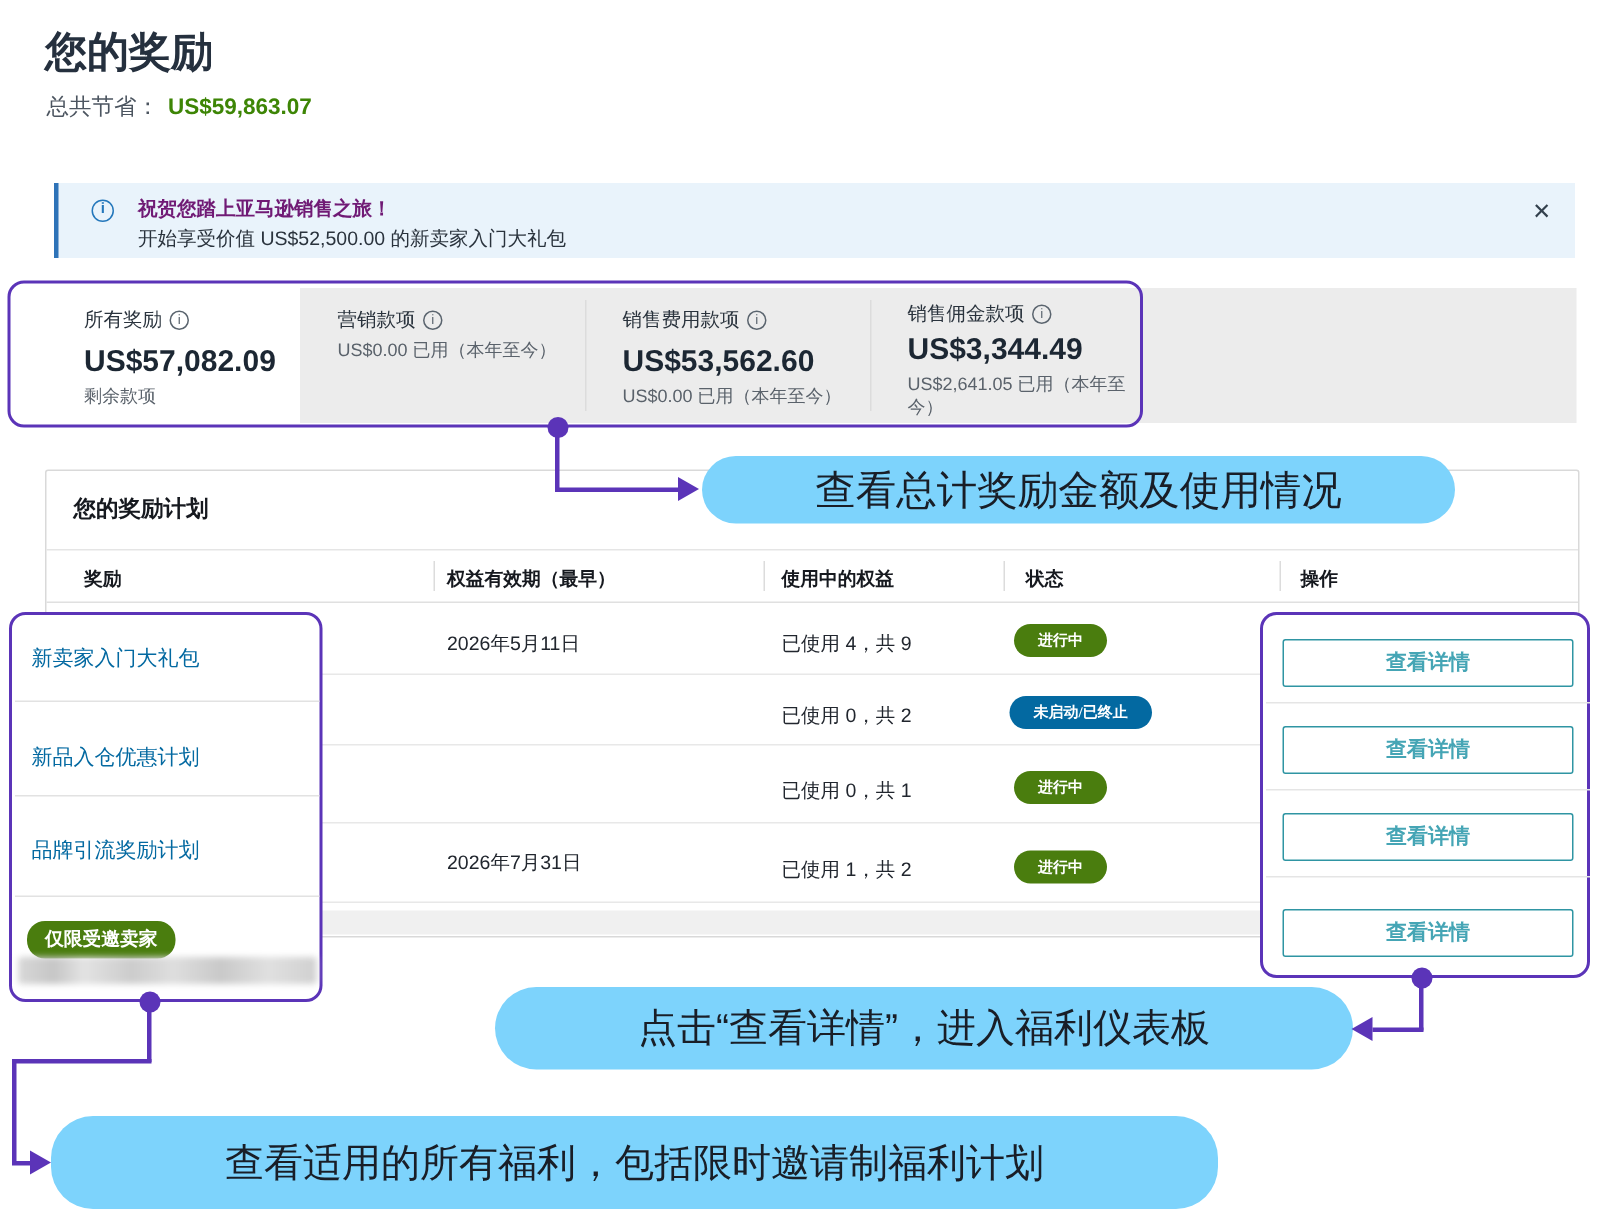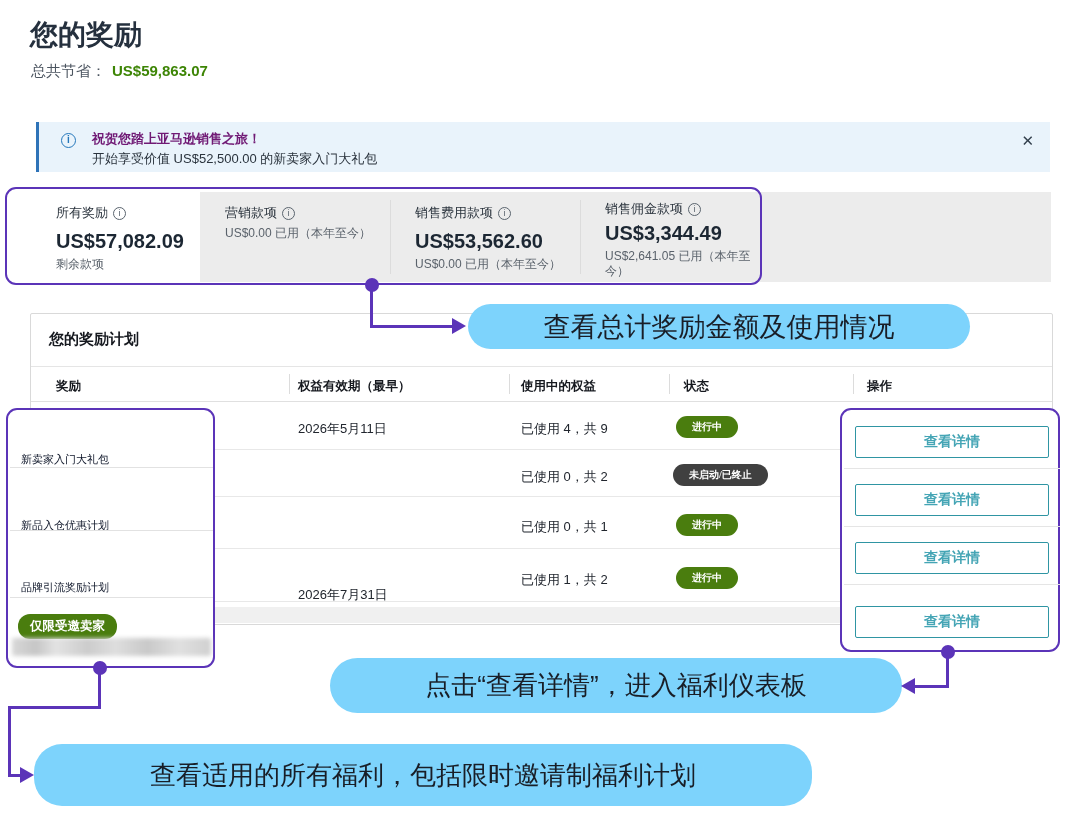--- a/index.html
+++ b/index.html
@@ -53,25 +53,25 @@
   .tc-title { position:absolute; left:18px; top:16px; font-size:15px; font-weight:bold; color:#16191f; }
   .tc-title-border { position:absolute; left:0; top:52px; width:100%; height:1px; background:#e5e5e5; }
   .tc-head { position:absolute; top:64px; font-size:12.5px; font-weight:bold; color:#16191f; }
   .head-sep { position:absolute; top:60px; width:1px; height:20px; background:#dcdcdc; }
   .tc-head-border { position:absolute; left:0; top:87px; width:100%; height:1px; background:#e0e0e0; }
   .row-line { position:absolute; left:0; width:100%; height:1px; background:#e8e8e8; }
   .cell { position:absolute; font-size:13px; color:#21262e; }
   .badge { position:absolute; font-size:10px; color:#ffffff; border-radius:12px;
     padding:4px 16px; font-weight:bold; }
   .badge.active { background:#4a7d0e; }
-  .badge.inactive { background:#404040;font-family:Liberation Serif, serif; }
+  .badge.inactive { background:#0369a1;font-family:Liberation Serif, serif; }
   .foot-band { position:absolute; left:0; top:293px; width:100%; height:16px; background:#f0f0f0; }
 
   
-  .prog-name { position:absolute; left:13px; font-size:11px; color:#0f172a;margin-top:22px; }
+  .prog-name { position:absolute; left:13px; font-size:14px; color:#0369a1; }
   .prog-sep { position:absolute; left:2px; width:203px; height:1px; background:#e2e2e2; }
   .invite-badge { position:absolute; left:10px; top:204px; background:#4a7d0e; color:#fff;
     font-size:12.5px; font-weight:bold; border-radius:12px; padding:4px 12px; }
   .blur-bar { position:absolute; left:4px; top:228px; width:199px; height:18px;
     background:linear-gradient(90deg,#d8d8d8 0%,#c6c6c6 12%,#e3e3e3 22%,#cccccc 38%,#dedede 52%,#c9c9c9 68%,#e0e0e0 84%,#d0d0d0 100%);
     filter:blur(2px); border-radius:2px; }
 
   
   .detail-btn { position:absolute; left:13px; width:194px; height:32px; background:#ffffff;
     border:1.4px solid #2f95a3; border-radius:2px; color:#45a5b5; font-size:14px; font-weight:bold;
@@ -151,21 +151,21 @@
     <div class="row-line" style="top:135px;"></div>
 
     <div class="cell" style="left:490px; top:154px;">已使用 0，共 2</div>
     <div class="badge inactive" style="left:642px; top:150px;">未启动/已终止</div>
     <div class="row-line" style="top:182px;"></div>
 
     <div class="cell" style="left:490px; top:204px;">已使用 0，共 1</div>
     <div class="badge active" style="left:645px; top:200px;">进行中</div>
     <div class="row-line" style="top:234px;"></div>
 
-    <div class="cell" style="left:267px; top:272px;">2026年7月31日</div>
+    <div class="cell" style="left:267px; top:252px;">2026年7月31日</div>
     <div class="cell" style="left:490px; top:257px;">已使用 1，共 2</div>
     <div class="badge active" style="left:645px; top:253px;">进行中</div>
     <div class="row-line" style="top:287px;"></div>
 
     <div class="foot-band"></div>
   </div>
 
   <div class="abs p-box opaque" style="left:6px; top:408px; width:209px; height:260px; z-index:12;">
     <div class="prog-name" style="top:20px;">新卖家入门大礼包</div>
     <div class="prog-sep" style="top:57px;"></div>

